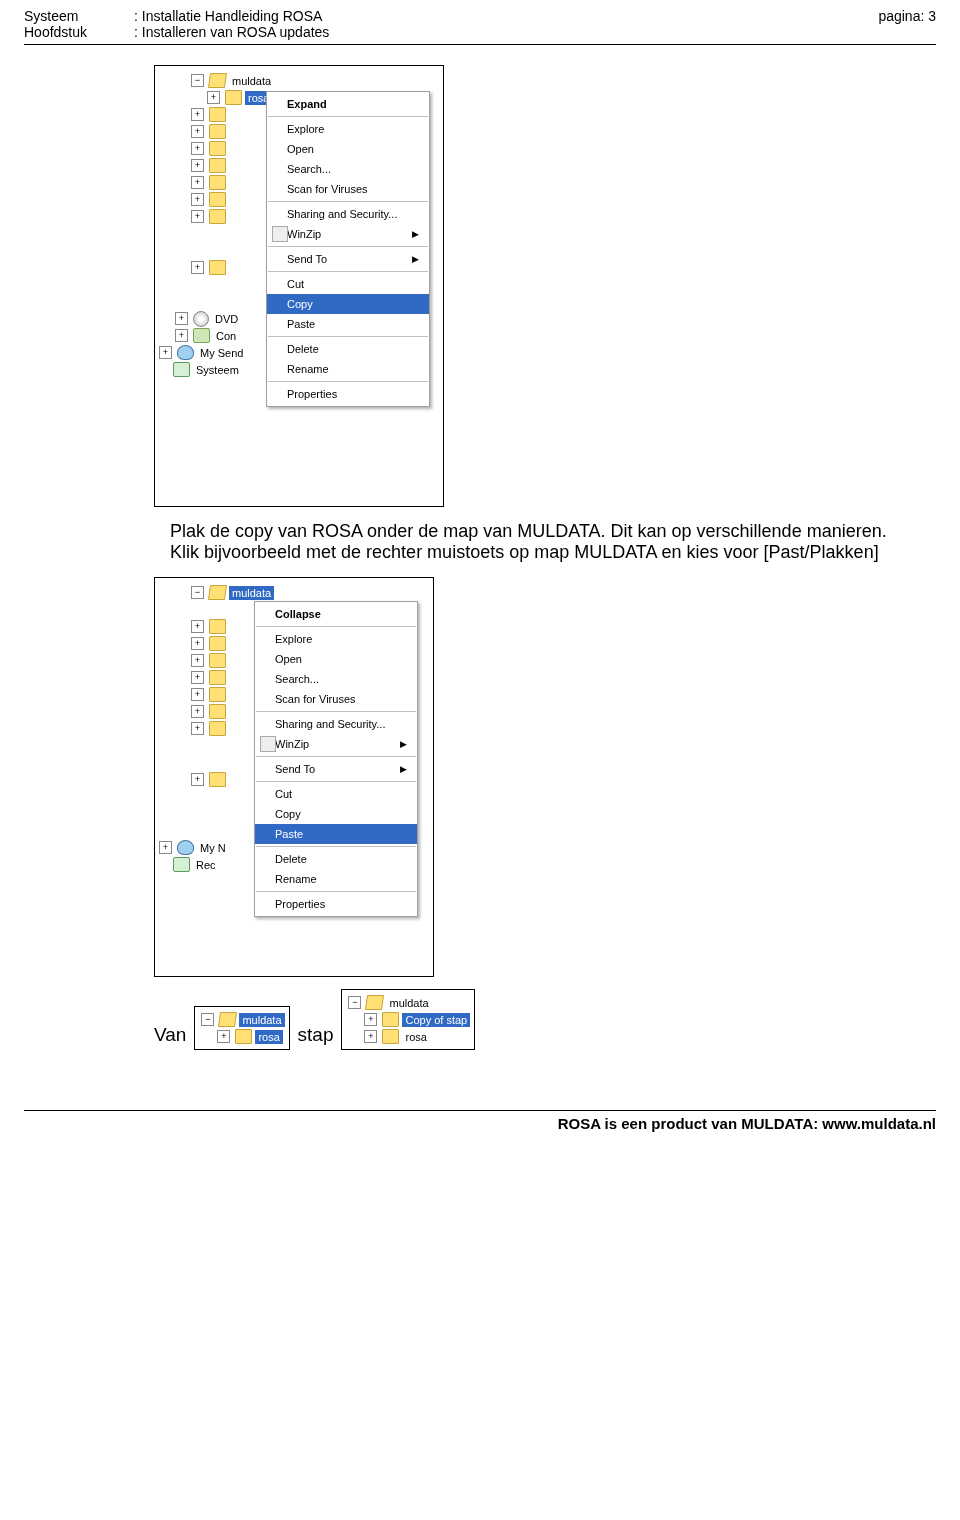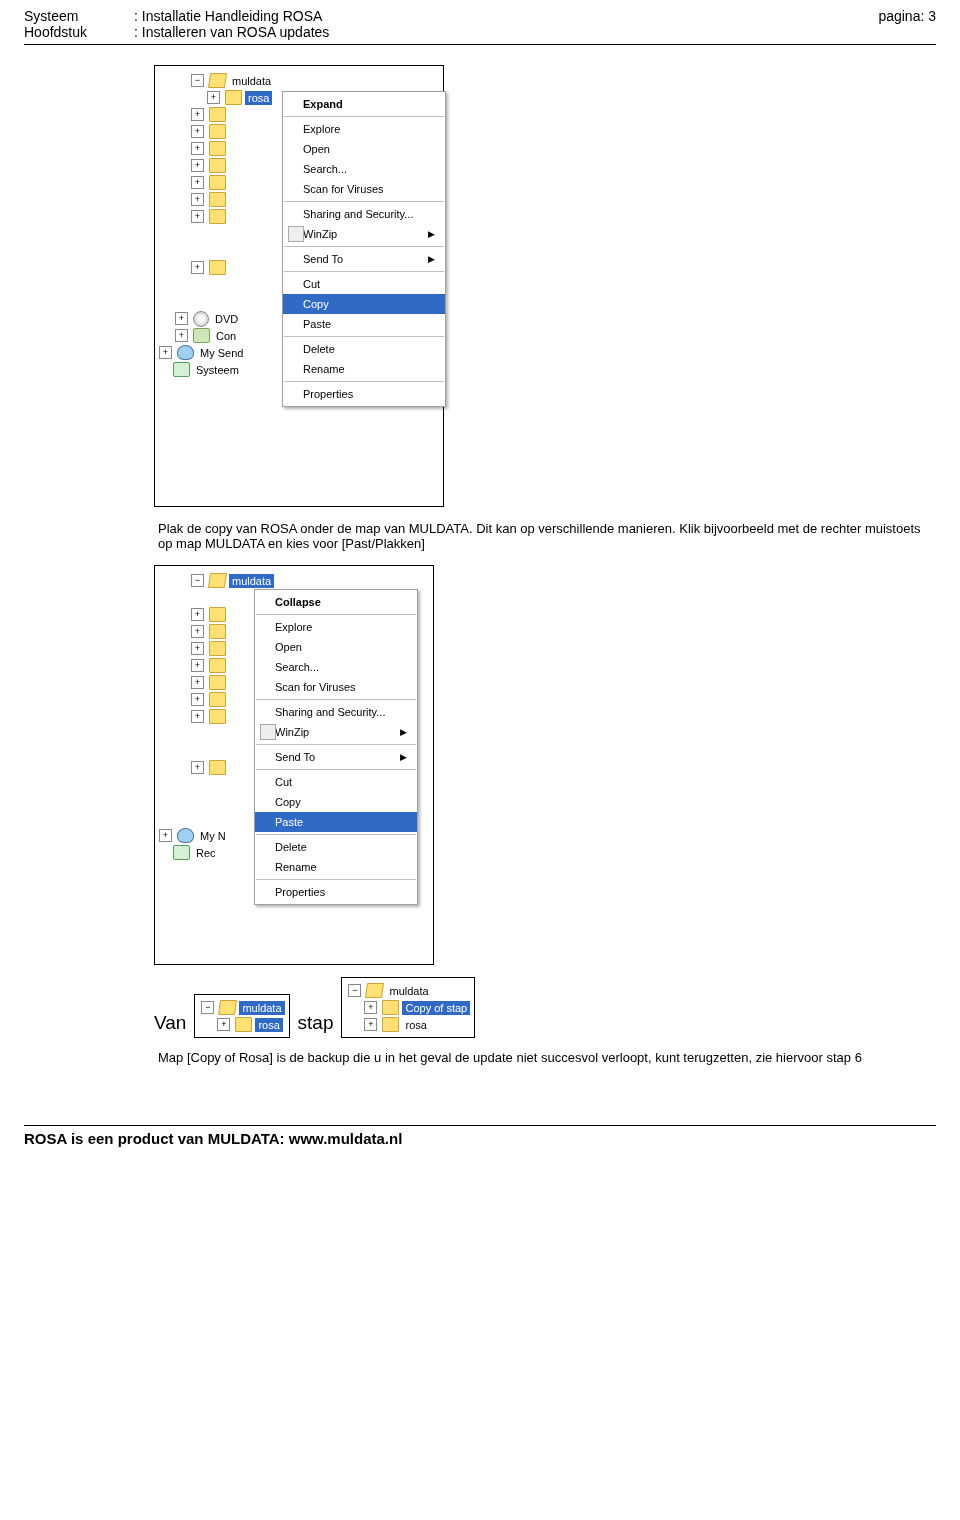--- a/index.html
+++ b/index.html
@@ -70,27 +70,27 @@
     padding: 2px 10px 2px 20px;
     height: 16px;
     position: relative;
   }
   .context-menu .mitem.bold { font-weight: bold; }
   .context-menu .mitem.sel { background: #316ac5; color: #fff; }
   .context-menu .sep { border-top: 1px solid #c0c0c0; margin: 2px 1px; }
   .arrow { font-size: 9px; }
   .mitem .mi-icon { position: absolute; left: 2px; width: 14px; height: 14px; }
 
-  .para { margin: 14px 4px; font-size: 13px; }
+  .para { margin: 14px 16px; font-size: 18px; }
   .inline-pair { display: flex; align-items: flex-end; gap: 8px; margin: 12px 0; }
   .inline-pair .word { font-size: 19px; padding-bottom: 4px; }
   .mini-frame { border: 1px solid #000; padding: 4px; font-size: 11px; font-family: Tahoma, Arial, sans-serif; }
 
   .footer-hr { border-top: 1.5px solid #000; margin-top: 60px; }
-  .footer { text-align: left; font-weight: bold; font-size: 15px; padding-top: 4px; }
+  .footer { text-align: right; font-weight: bold; font-size: 15px; padding-top: 4px; }
 
   .overlay-host { position: relative; display: inline-block; }
   .overlay-menu { position: absolute; }
 </style>
 </head>
 <body>
 
 <div class="page">
 
   <div class="header-row">
@@ -197,21 +197,21 @@
               <span class="tree-label">My Send</span>
             </div>
           <div class="tree-row">
               <span class="spacer" style="width:13px;"></span>
               <span class="icon-recycle"></span>
               <span class="tree-label">Systeem</span>
             </div>
         </div>
       </div>
 
-      <div class="context-menu overlay-menu" style="left:128px; top:26px; width:162px;">
+      <div class="context-menu overlay-menu" style="left:112px; top:26px; width:162px;">
         <div class="mitem bold">
             <span>Expand</span>
           </div>
         <div class="sep"></div>
         <div class="mitem">
             <span>Explore</span>
           </div>
         <div class="mitem">
             <span>Open</span>
           </div>
@@ -422,20 +422,19 @@
         </div>
         <div class="tree-row">
           <span class="spacer"></span>
           <span class="toggle">+</span>
           <span class="icon-folder"></span>
           <span class="tree-label">rosa</span>
         </div>
       </div>
     </div>
 
-    <p class="para" style="margin-top:4px;">Map [Copy of Rosa] is de backup die u in het geval de update niet succesvol verloopt, kunt terugzetten, zie hiervoor stap 6</p>
 
   </div>
 
   <div class="footer-hr"></div>
   <div class="footer">ROSA is een product van MULDATA: www.muldata.nl</div>
 
 </div>
 
 </body></html>

